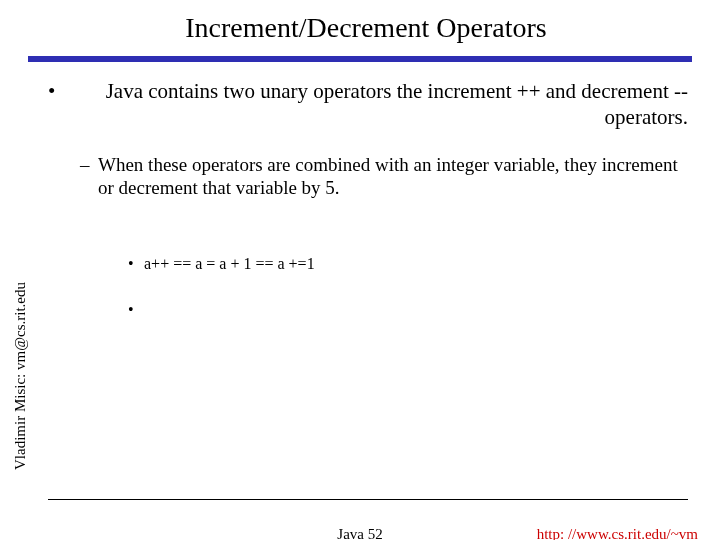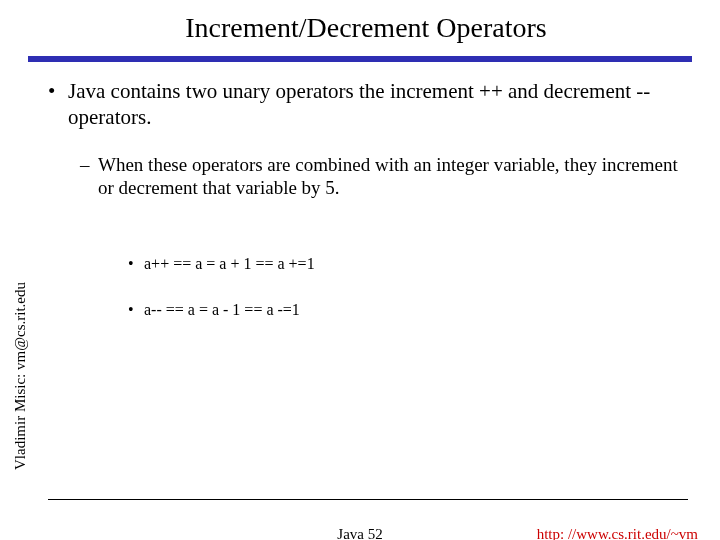--- a/index.html
+++ b/index.html
@@ -44,20 +44,21 @@
   }
   .bullet1 {
     display: flex;
   }
   .bullet1 .dot {
     width: 20px;
     flex: 0 0 20px;
   }
   .bullet1 .txt {
     flex: 1;
+    text-align: right;
   }
   .bullet2 {
     display: flex;
     margin-top: 22px;
     margin-left: 32px;
     font-size: 19px;
   }
   .bullet2 .dash {
     width: 18px;
     flex: 0 0 18px;
@@ -131,21 +132,20 @@
     </div>
   </div>
 
   <div class="code-block">
     <div class="code-line">
       <div class="cdot">•</div>
       <div>a++  ==   a = a + 1  ==   a +=1</div>
     </div>
     <div class="code-line">
       <div class="cdot">•</div>
-      <div>a--  ==   a = a - 1  ==   a -=1</div>
     </div>
   </div>
 
   <div class="side-label">Vladimir Misic: vm@cs.rit.edu</div>
 
   <div class="hr-bot"></div>
 
   <div class="footer">
     <div class="footer-center">Java 52</div>
     <div class="footer-right">http: //www.cs.rit.edu/~vm</div>

